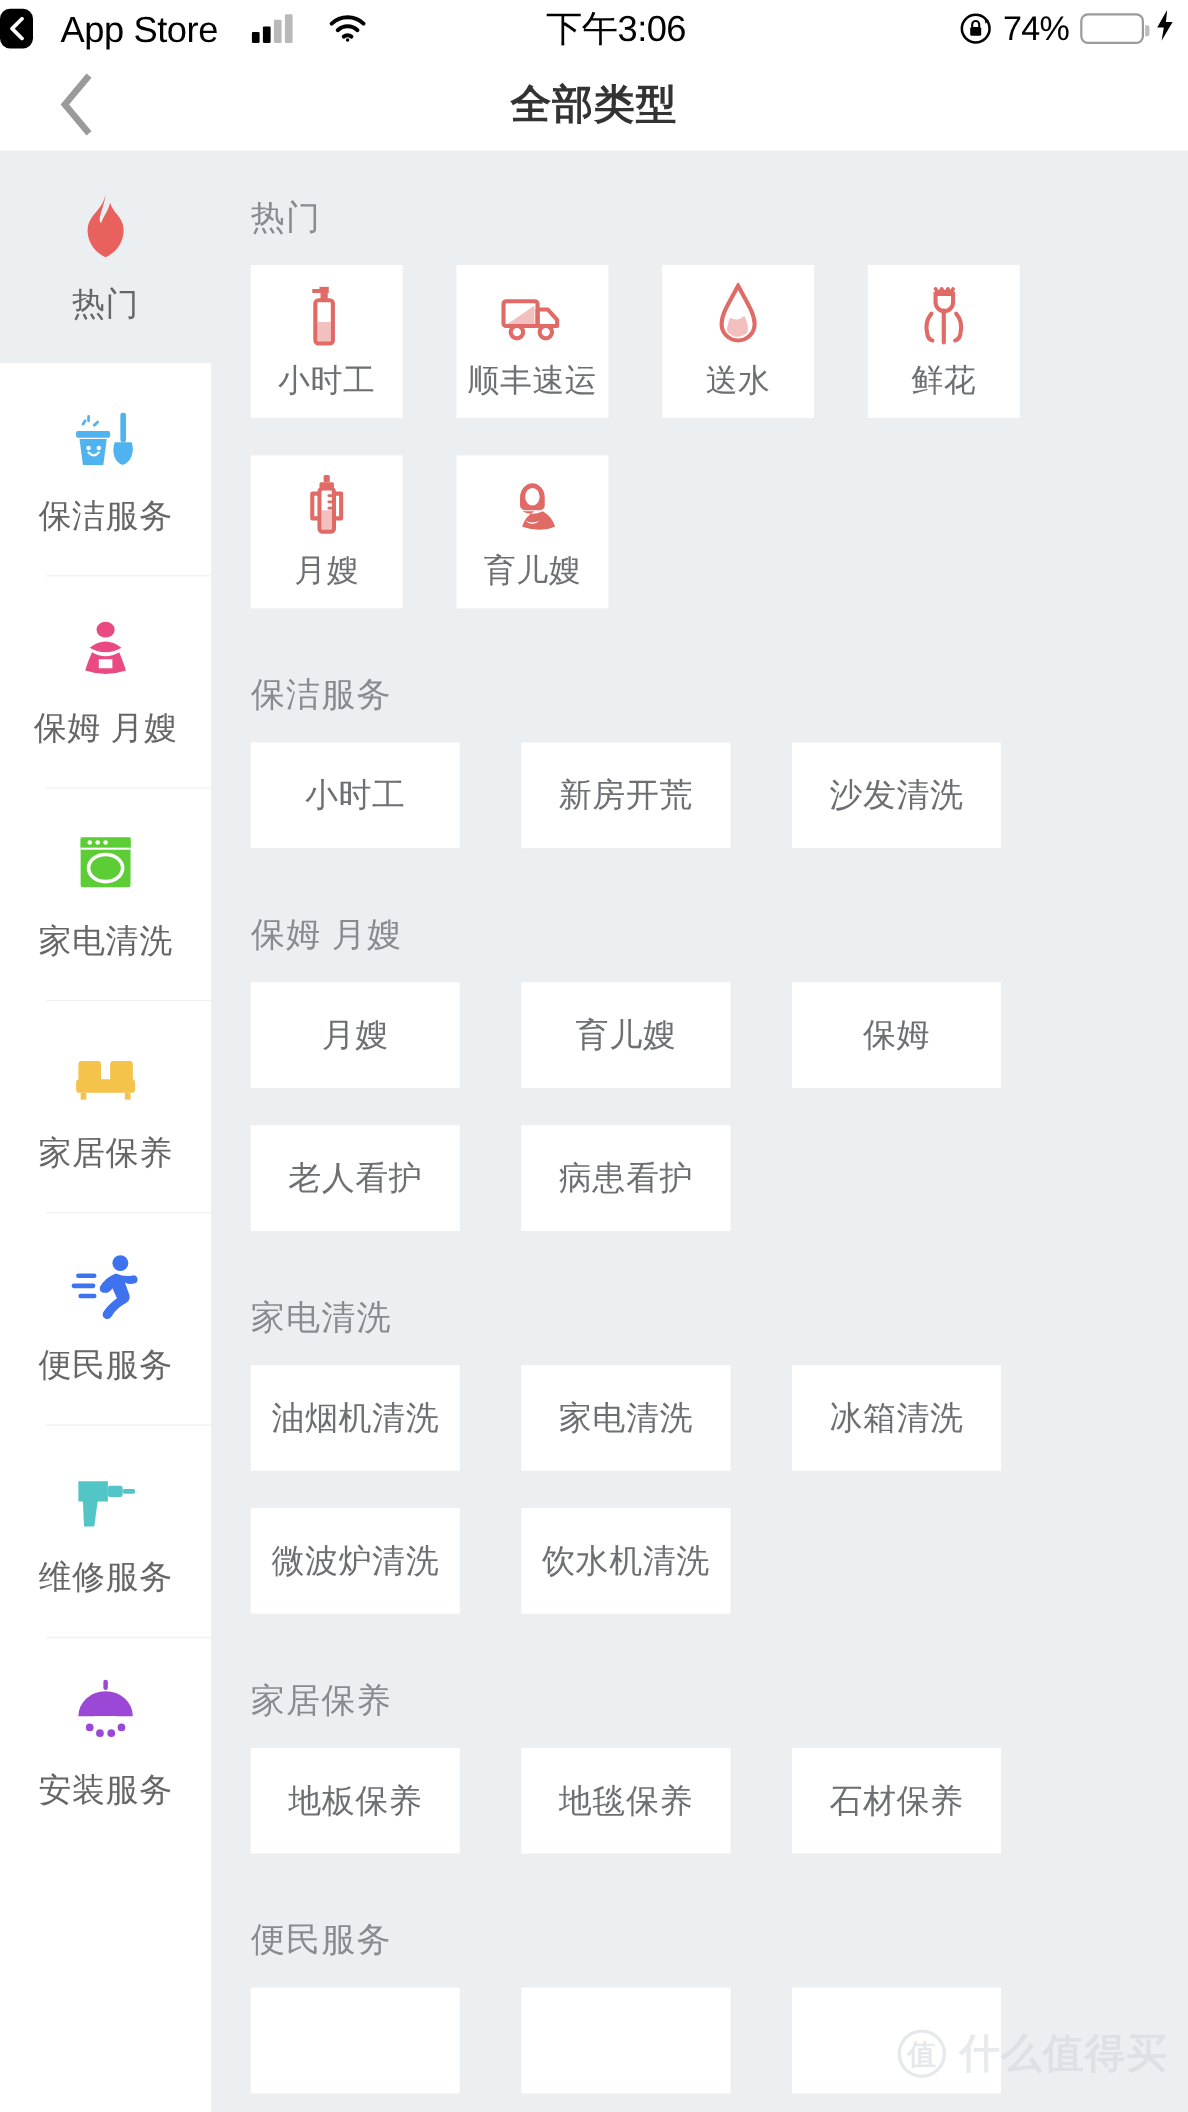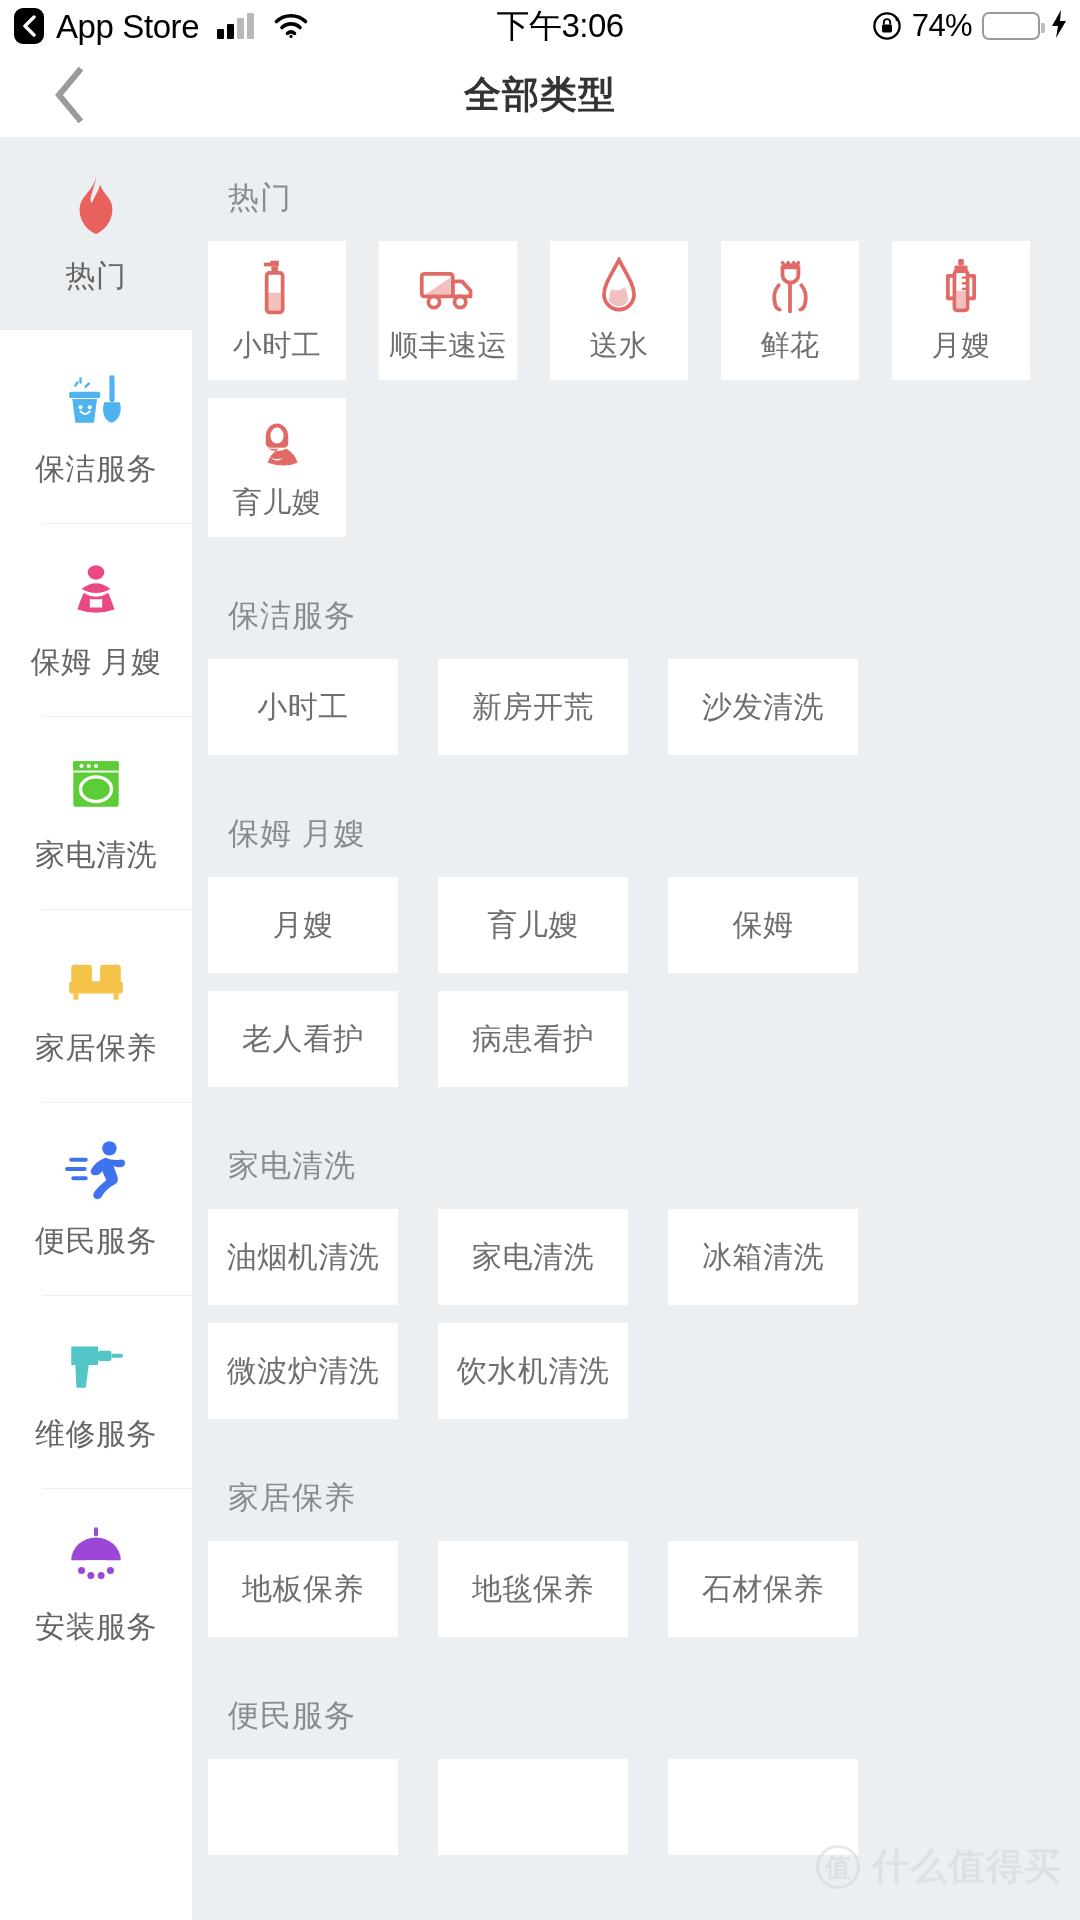--- a/index.html
+++ b/index.html
@@ -10,21 +10,21 @@
     overflow: hidden;
   }
   #app { position: relative; width: 1080px; height: 1920px; background:#eceff2; }
 
   
   .statusbar {
     position: absolute; top:0; left:0; width:1080px; height:52px;
     background:#ffffff; color:#000;
     display:flex; align-items:center;
   }
-  .sb-left { display:flex; align-items:center; gap:12px; padding-left:14px; flex:0 0 auto; }
+  .sb-left { display:flex; align-items:center; gap:25px; padding-left:0; flex:0 0 auto; }
   .sb-backbadge {
     width:30px; height:36px; background:#000; border-radius:9px;
     display:flex; align-items:center; justify-content:center;
   }
   .sb-backbadge svg { display:block; }
   .sb-appname { font-size:33px; letter-spacing:-0.4px; font-weight:400; color:#000; line-height:1; }
   .sb-signal { display:flex; align-items:flex-end; gap:3px; height:26px; margin-left:6px; }
   .sb-signal i { display:block; width:7px; background:#000; border-radius:1px; }
   .sb-signal i:nth-child(1){ height:10px; }
   .sb-signal i:nth-child(2){ height:15px; }
@@ -88,21 +88,21 @@
 
   
   .content {
     flex:1; height:100%; padding:0 0 0 0; overflow:hidden; position:relative;
     background:#eceff2;
   }
   .sec-title {
     font-size:31px; color:#888b90; letter-spacing:1px;
     padding:40px 0 22px 36px;
   }
-  .grid { display:flex; flex-wrap:wrap; padding-left:16px; }
+  .grid { display:flex; flex-wrap:wrap; padding-left:36px;gap:16px; }
 
   
   .grid-hot .card {
     width:138px; height:139px; background:#ffffff; margin:0 33px 18px 0;
     display:flex; flex-direction:column; align-items:center; justify-content:center;
   }
   .grid-hot .card .c-ico { width:62px; height:62px; display:flex; align-items:center; justify-content:center; margin-bottom:8px; }
   .grid-hot .card .c-label { font-size:29px; color:#6d6f73; letter-spacing:0.5px; white-space:nowrap; }
 
   

